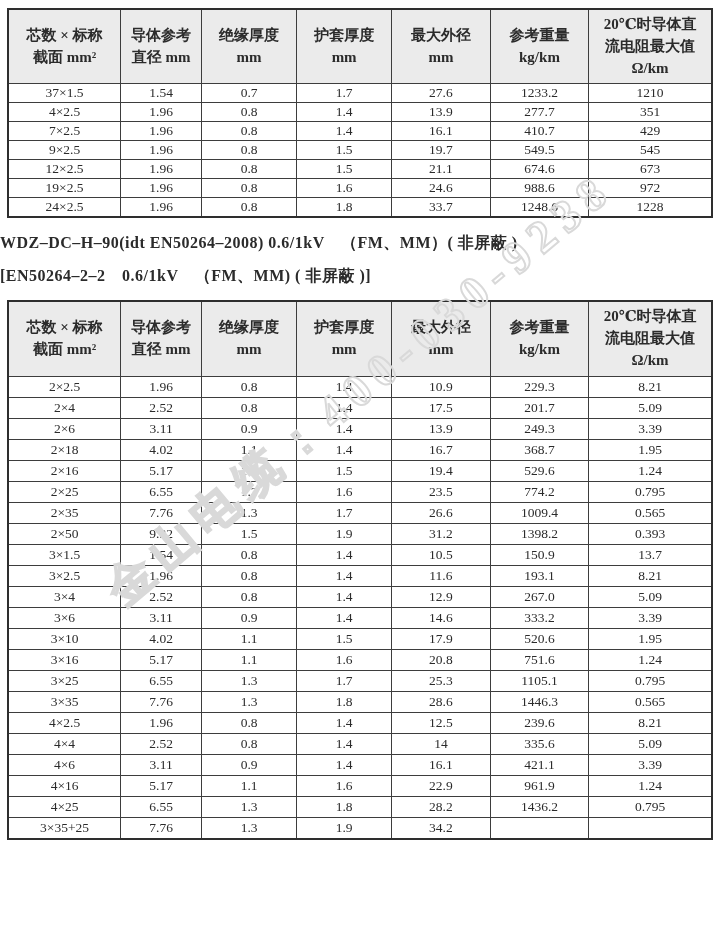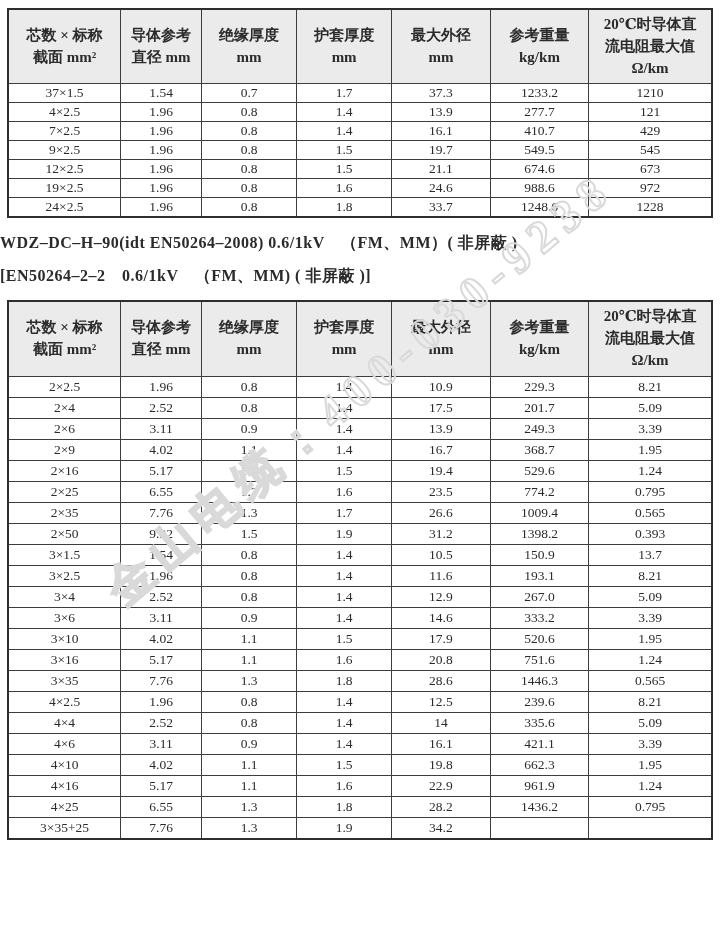--- a/index.html
+++ b/index.html
@@ -109,32 +109,32 @@
 流电阻最大值
 Ω/km</th>
         </tr>
     </thead>
     <tbody>
         <tr>
           <td>37×1.5</td>
           <td>1.54</td>
           <td>0.7</td>
           <td>1.7</td>
-          <td>37.3</td>
+          <td>27.6</td>
           <td>1233.2</td>
           <td>1210</td>
         </tr>
         <tr>
           <td>4×2.5</td>
           <td>1.96</td>
           <td>0.8</td>
           <td>1.4</td>
           <td>13.9</td>
           <td>277.7</td>
-          <td>121</td>
+          <td>351</td>
         </tr>
         <tr>
           <td>7×2.5</td>
           <td>1.96</td>
           <td>0.8</td>
           <td>1.4</td>
           <td>16.1</td>
           <td>410.7</td>
           <td>429</td>
         </tr>
@@ -233,21 +233,21 @@
         <tr>
           <td>2×6</td>
           <td>3.11</td>
           <td>0.9</td>
           <td>1.4</td>
           <td>13.9</td>
           <td>249.3</td>
           <td>3.39</td>
         </tr>
         <tr>
-          <td>2×9</td>
+          <td>2×18</td>
           <td>4.02</td>
           <td>1.1</td>
           <td>1.4</td>
           <td>16.7</td>
           <td>368.7</td>
           <td>1.95</td>
         </tr>
         <tr>
           <td>2×16</td>
           <td>5.17</td>
@@ -332,20 +332,29 @@
         <tr>
           <td>3×16</td>
           <td>5.17</td>
           <td>1.1</td>
           <td>1.6</td>
           <td>20.8</td>
           <td>751.6</td>
           <td>1.24</td>
         </tr>
         <tr>
+          <td>3×25</td>
+          <td>6.55</td>
+          <td>1.3</td>
+          <td>1.7</td>
+          <td>25.3</td>
+          <td>1105.1</td>
+          <td>0.795</td>
+        </tr>
+        <tr>
           <td>3×35</td>
           <td>7.76</td>
           <td>1.3</td>
           <td>1.8</td>
           <td>28.6</td>
           <td>1446.3</td>
           <td>0.565</td>
         </tr>
         <tr>
           <td>4×2.5</td>
@@ -366,29 +375,20 @@
           <td>5.09</td>
         </tr>
         <tr>
           <td>4×6</td>
           <td>3.11</td>
           <td>0.9</td>
           <td>1.4</td>
           <td>16.1</td>
           <td>421.1</td>
           <td>3.39</td>
-        </tr>
-        <tr>
-          <td>4×10</td>
-          <td>4.02</td>
-          <td>1.1</td>
-          <td>1.5</td>
-          <td>19.8</td>
-          <td>662.3</td>
-          <td>1.95</td>
         </tr>
         <tr>
           <td>4×16</td>
           <td>5.17</td>
           <td>1.1</td>
           <td>1.6</td>
           <td>22.9</td>
           <td>961.9</td>
           <td>1.24</td>
         </tr>

